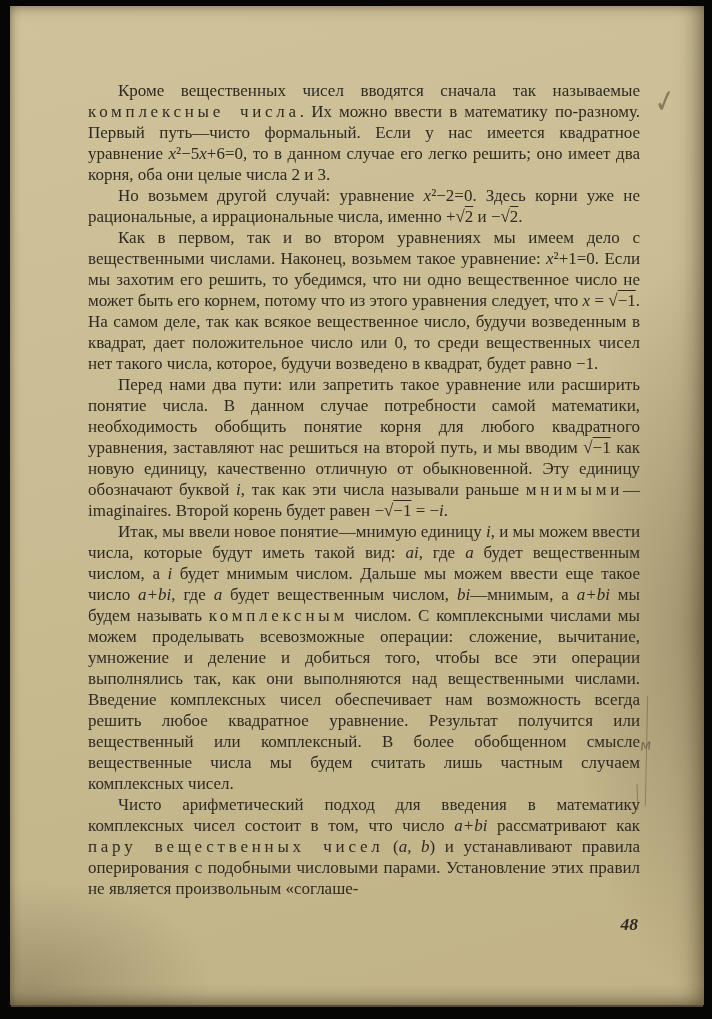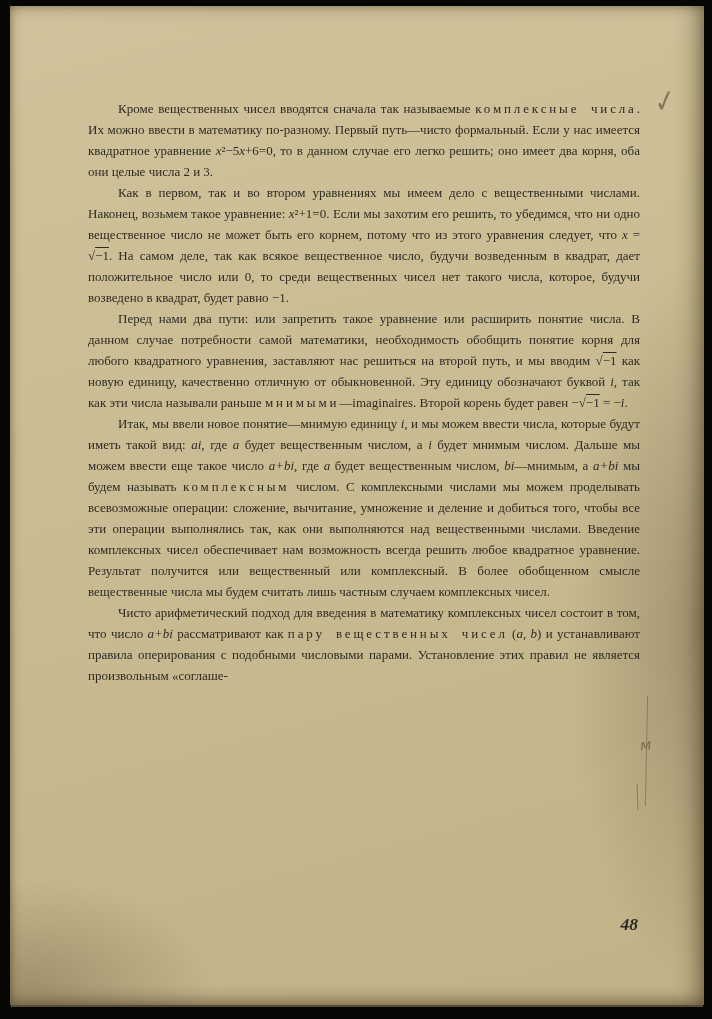--- a/index.html
+++ b/index.html
@@ -26,23 +26,23 @@
       linear-gradient(165deg,#d0c39b 0%, #c9bc92 45%, #c1b287 100%);
     box-shadow:
       inset -14px 0 22px -8px rgba(55,42,22,.50),
       inset 0 -10px 16px -6px rgba(55,42,22,.42),
       inset 6px 0 10px -5px rgba(55,42,22,.32),
       inset 0 6px 10px -5px rgba(55,42,22,.28),
       0 3px 0 -1px rgba(150,134,95,.55);
   }
   .text-block{
     position:absolute;
-    left:78px;top:92px;width:552px;
+    left:78px;top:74px;width:552px;
     color:var(--ink);
-    font-size:13px;
+    font-size:17px;
     line-height:21px;
     text-align:justify;
   }
   .para{margin:0;text-indent:30px;}
   .para span{white-space:pre-wrap;}
   .sp{letter-spacing:.22em;word-spacing:.30em;}
   .m{font-style:italic;}
   .r{text-decoration:overline;text-decoration-thickness:1px;}
   .page-number{
     position:absolute;
@@ -80,20 +80,21 @@
     transform:rotate(-2deg);
   }
 </style>
 </head>
 <body>
 
 <div class="scene">
   <div class="paper">
     <div class="text-block">
         <p class="para"><span>Кроме вещественных чисел вводятся сначала так называемые </span><span class="sp">комплексные числа</span><span>. Их можно ввести в математику по-разному. Первый путь—чисто формальный. Если у нас имеется квадратное уравнение </span><span class="m">x</span><span>²−5</span><span class="m">x</span><span>+6=0, то в данном случае его легко решить; оно имеет два корня, оба они целые числа 2 и 3.</span></p>
+        <p class="para"><span>Но возьмем другой случай: уравнение </span><span class="m">x</span><span>²−2=0. Здесь корни уже не рациональные, а иррациональные числа, именно +√</span><span class="r">2</span><span> и −√</span><span class="r">2</span><span>.</span></p>
         <p class="para"><span>Как в первом, так и во втором уравнениях мы имеем дело с вещественными числами. Наконец, возьмем такое уравнение: </span><span class="m">x</span><span>²+1=0. Если мы захотим его решить, то убедимся, что ни одно вещественное число не может быть его корнем, потому что из этого уравнения следует, что </span><span class="m">x</span><span> = √</span><span class="r">−1</span><span>. На самом деле, так как всякое вещественное число, будучи возведенным в квадрат, дает положительное число или 0, то среди вещественных чисел нет такого числа, которое, будучи возведено в квадрат, будет равно −1.</span></p>
         <p class="para"><span>Перед нами два пути: или запретить такое уравнение или расширить понятие числа. В данном случае потребности самой математики, необходимость обобщить понятие корня для любого квадратного уравнения, заставляют нас решиться на второй путь, и мы вводим √</span><span class="r">−1</span><span> как новую единицу, качественно отличную от обыкновенной. Эту единицу обозначают буквой </span><span class="m">i</span><span>, так как эти числа называли раньше </span><span class="sp">мнимыми</span><span>—imaginaires. Второй корень будет равен −√</span><span class="r">−1</span><span> = −</span><span class="m">i</span><span>.</span></p>
         <p class="para"><span>Итак, мы ввели новое понятие—мнимую единицу </span><span class="m">i</span><span>, и мы можем ввести числа, которые будут иметь такой вид: </span><span class="m">ai</span><span>, где </span><span class="m">a</span><span> будет вещественным числом, а </span><span class="m">i</span><span> будет мнимым числом. Дальше мы можем ввести еще такое число </span><span class="m">a+bi</span><span>, где </span><span class="m">a</span><span> будет вещественным числом, </span><span class="m">bi</span><span>—мнимым, а </span><span class="m">a+bi</span><span> мы будем называть </span><span class="sp">комплексным</span><span> числом. С комплексными числами мы можем проделывать всевозможные операции: сложение, вычитание, умножение и деление и добиться того, чтобы все эти операции выполнялись так, как они выполняются над вещественными числами. Введение комплексных чисел обеспечивает нам возможность всегда решить любое квадратное уравнение. Результат получится или вещественный или комплексный. В более обобщенном смысле вещественные числа мы будем считать лишь частным случаем комплексных чисел.</span></p>
         <p class="para"><span>Чисто арифметический подход для введения в математику комплексных чисел состоит в том, что число </span><span class="m">a+bi</span><span> рассматривают как </span><span class="sp">пару вещественных чисел</span><span> (</span><span class="m">a, b</span><span>) и устанавливают правила оперирования с подобными числовыми парами. Установление этих правил не является произвольным «соглаше-</span></p>
       </div>
     <div class="page-number">48</div>
     <div class="mark check">✓</div>
     <div class="mark vline"></div>
     <div class="mark letter">м</div>
     <div class="mark tick"></div>

